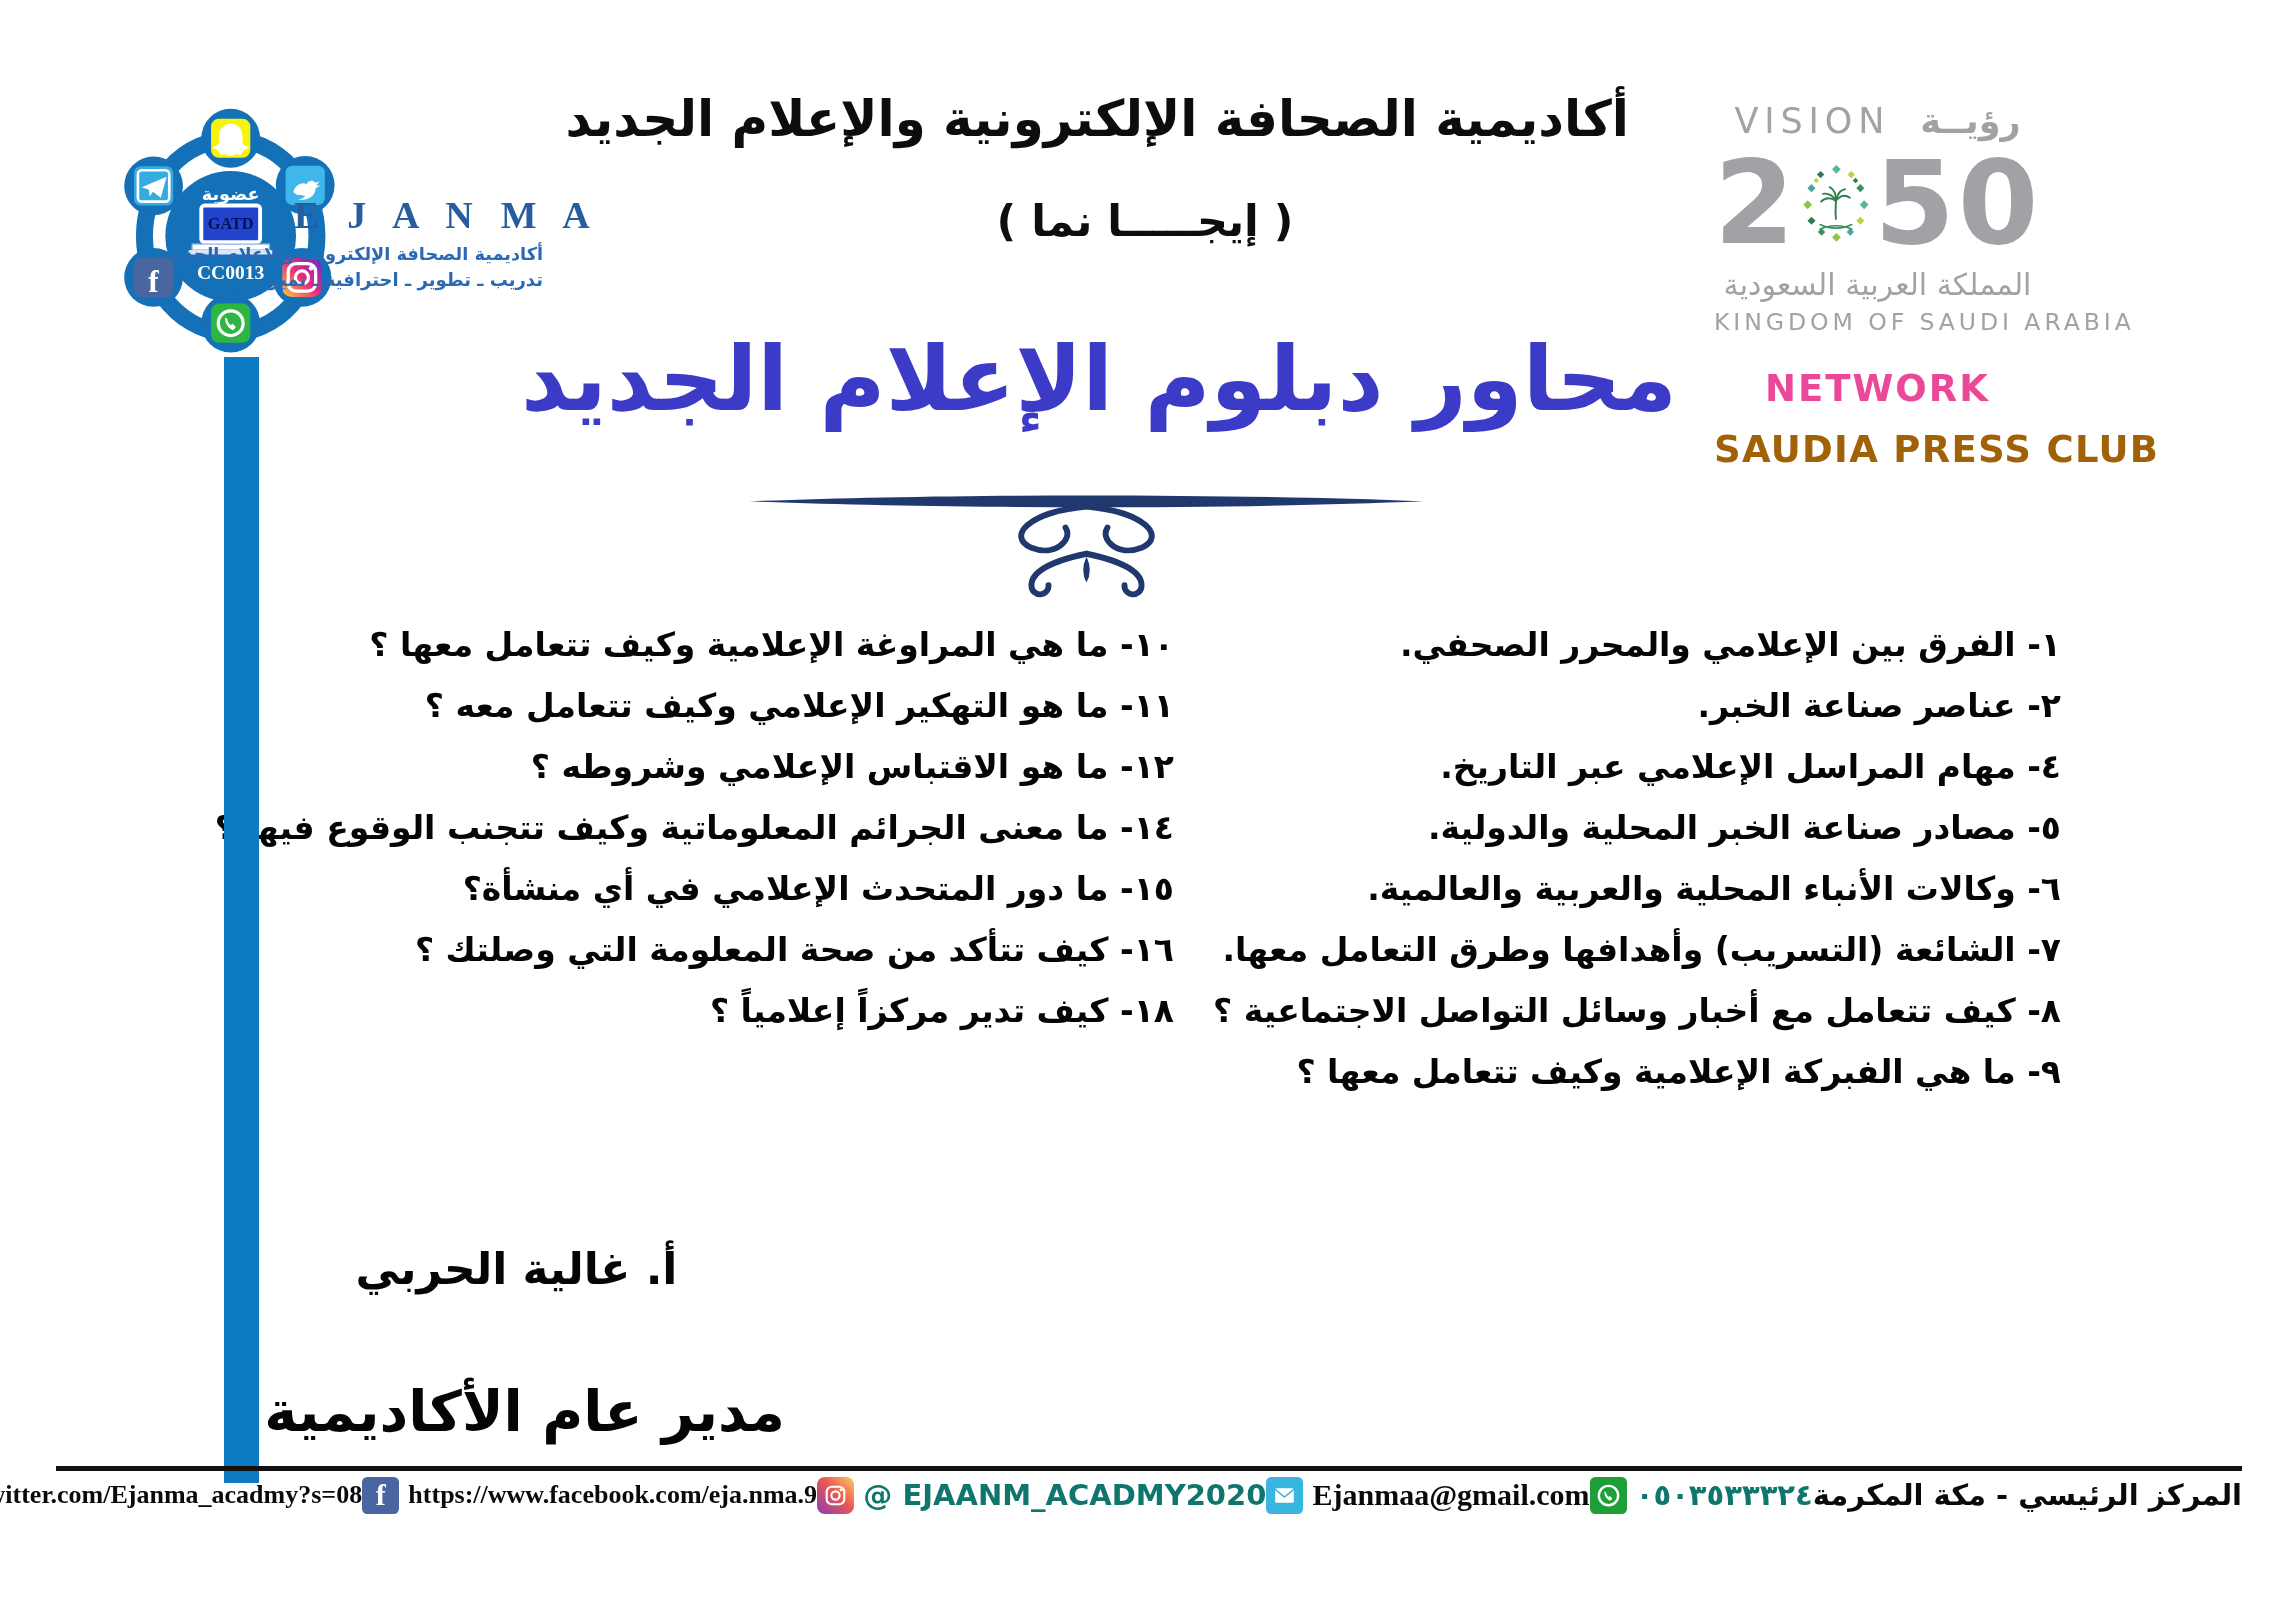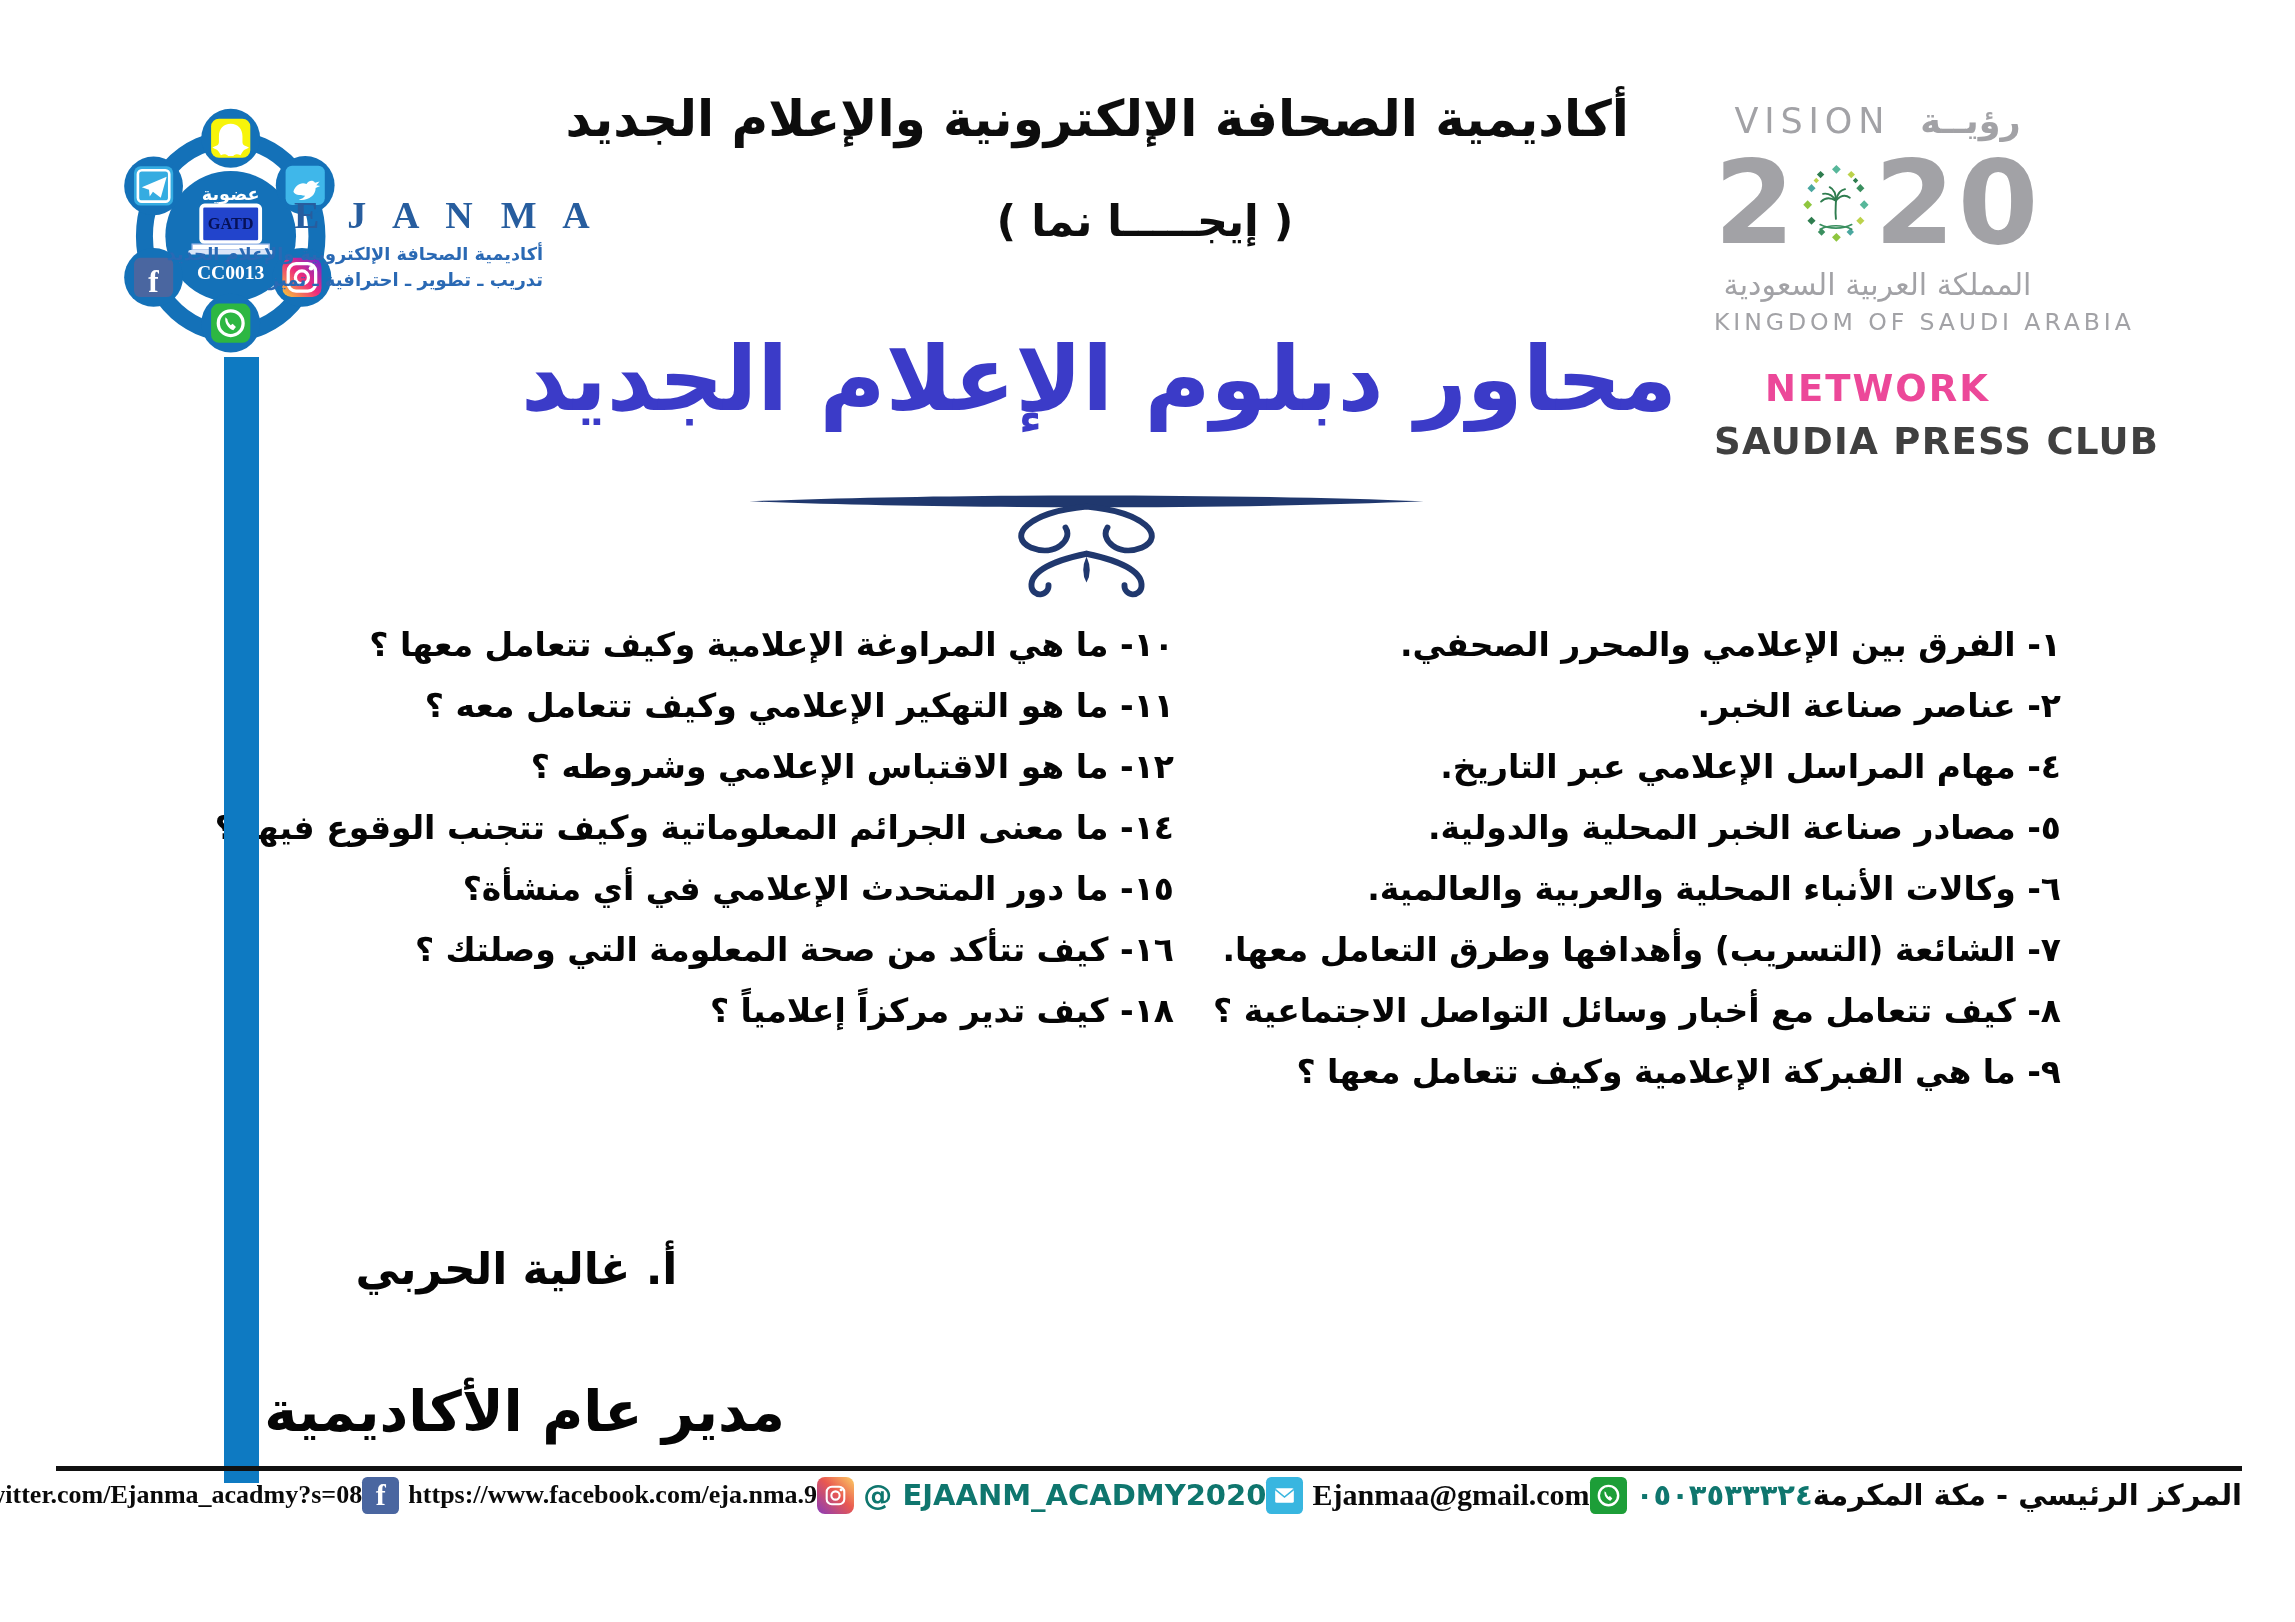--- a/index.html
+++ b/index.html
@@ -33,21 +33,21 @@
   
   .vision-block{left:1714px;top:101px;width:327px;text-align:center;color:#a2a2a6;}
   .vision-row1{display:flex;justify-content:center;align-items:center;gap:30px;}
   .vision-en{font-size:35px;letter-spacing:5.9px;color:#a2a2a6;}
   .vision-ar{font-size:35px;color:#a2a2a6;font-weight:bold;direction:rtl;}
   .vision-year{display:flex;justify-content:center;align-items:center;gap:2.6px;margin-top:3.9px;}
   .year-digits{font-size:116px;font-weight:bold;color:#a2a2a6;line-height:1;letter-spacing:2.6px;}
   .kingdom-ar{font-size:30px;color:#a2a2a6;direction:rtl;margin-top:6.5px;}
   .kingdom-en{font-size:23.6px;color:#a2a2a6;letter-spacing:3.9px;margin-top:5.2px;white-space:nowrap;}
   .network-l1{font-size:37px;font-weight:bold;color:#ec4899;letter-spacing:2px;margin-top:31px;}
-  .network-l2{font-size:37px;font-weight:bold;color:#404040;letter-spacing:1.3px;margin-top:10px;white-space:nowrap;}
+  .network-l2{font-size:37px;font-weight:bold;color:#a16207;letter-spacing:1.3px;margin-top:18px;white-space:nowrap;}
 
   
   .main-title{
     left:497px;top:326px;width:1204px;text-align:center;direction:rtl;
     font-weight:bold;font-size:90px;color:#3b3bc8;white-space:nowrap;
   }
   .divider-svg{left:746px;top:492px;}
 
   
   .topics{direction:rtl;}
@@ -192,21 +192,21 @@
           <path d="M75 80 C66 66 58 64 48 66"></path>
           <path d="M75 80 C75 62 70 56 62 52"></path>
           <path d="M75 80 C80 62 86 58 94 56"></path>
           <path d="M75 80 C86 68 96 68 104 74"></path>
         </g>
         <g stroke="#3a8f5f" stroke-width="3.5" fill="none" stroke-linecap="round">
           <path d="M42 130 C60 140 90 140 108 130"></path>
           <path d="M42 140 C60 130 90 130 108 140"></path>
         </g>
       </svg>
-      <span class="year-digits">20</span>
+      <span class="year-digits">50</span>
     </div>
     <div class="kingdom-ar">المملكة العربية السعودية</div>
     <div class="kingdom-en">KINGDOM OF SAUDI ARABIA</div>
     <div class="network-l1">NETWORK</div>
     <div class="network-l2">SAUDIA PRESS CLUB</div>
   </div>
 
   <div class="abs main-title">محاور دبلوم الإعلام الجديد</div>
 
   <svg class="abs divider-svg" width="681" height="115" viewBox="0 0 1040 175">

